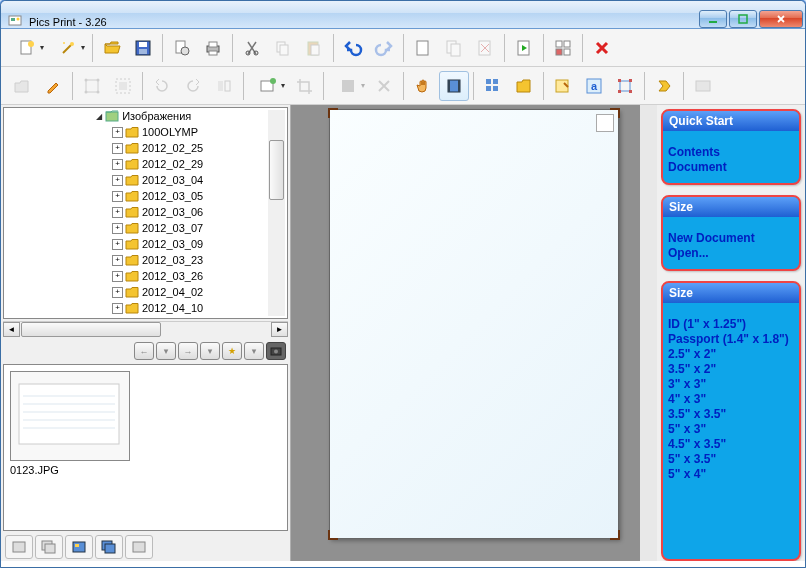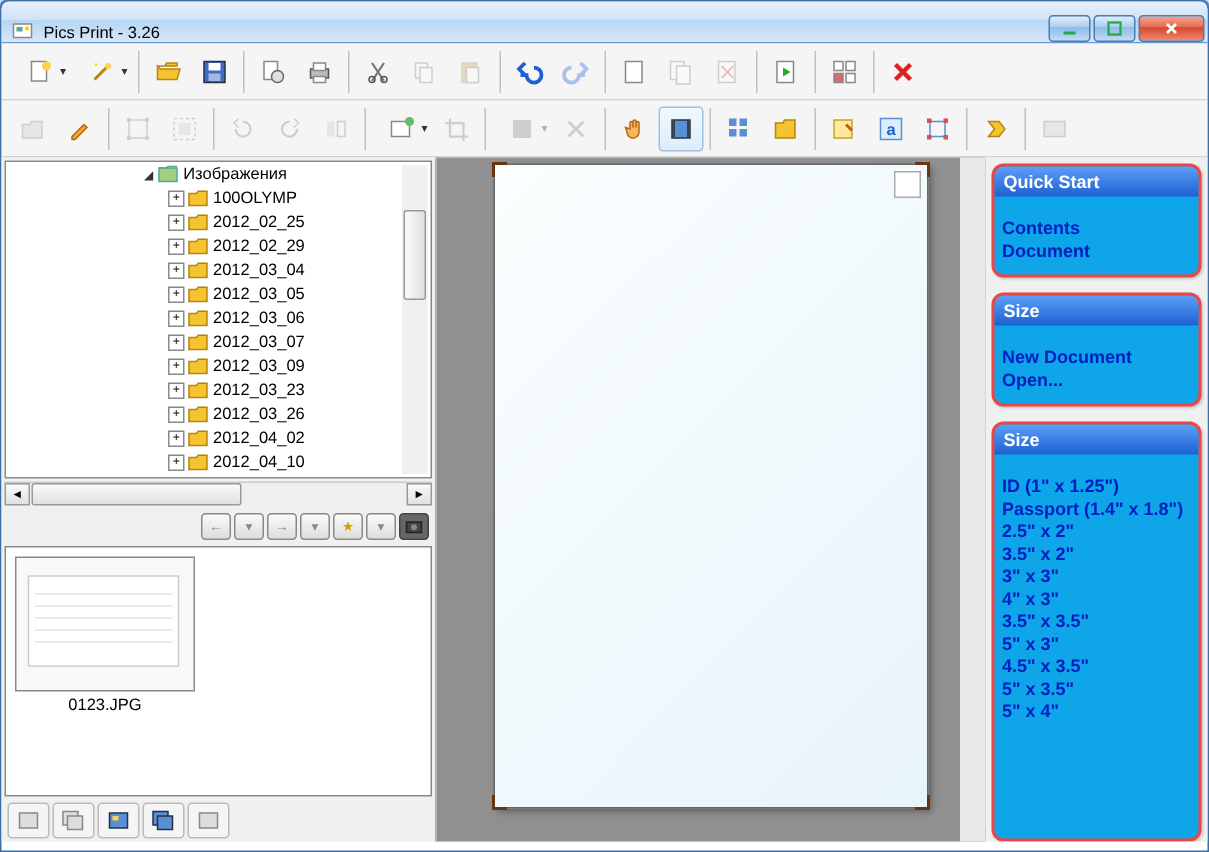--- a/index.html
+++ b/index.html
@@ -29,21 +29,21 @@
 .treerow .fld{width:14px;height:12px;margin-right:3px}
 .scrollh{height:17px;background:#f0f0f0;border-top:1px solid #ccc;margin:0 2px 2px;position:relative}
 .scrollh .thumb{position:absolute;left:18px;top:0;width:140px;height:15px;background:linear-gradient(#fafafa,#e0e0e0);border:1px solid #999;border-radius:2px}
 .scrollh .arr{position:absolute;width:17px;height:15px;top:0;background:linear-gradient(#fafafa,#e0e0e0);border:1px solid #999;text-align:center;font-size:8px;line-height:14px}
 .scrollh .arr.l{left:0}.scrollh .arr.r{right:0}
 .navrow{height:22px;display:flex;align-items:center;justify-content:flex-end;padding:0 4px;gap:2px}
 .navbtn{width:20px;height:18px;border:1px solid #888;background:linear-gradient(#fafafa,#ddd);border-radius:3px;display:flex;align-items:center;justify-content:center;font-size:9px;color:#888;cursor:pointer}
 .navbtn.star{color:#d4a000}
 .navbtn.dark{background:#666;color:#fff;border-color:#444}
 .thumbs{flex:1;background:#fff;border:1px solid #888;margin:2px;display:flex;padding:6px;gap:8px;overflow:auto}
-.thcard{width:120px;text-align:center}
+.thcard{width:120px;}
 .thimg{width:120px;height:90px;border:1px solid #888;background:#f8f8f8;display:flex;align-items:center;justify-content:center;overflow:hidden}
 .thlbl{margin-top:3px}
 .bottoolbar{height:28px;display:flex;align-items:center;padding:0 4px;gap:2px}
 .smbtn{width:28px;height:24px;border:1px solid #bbb;border-radius:3px;display:flex;align-items:center;justify-content:center;cursor:pointer;background:#f5f5f5}
 .midpane{flex:1;background:#909090;display:flex;align-items:flex-start;justify-content:center;padding:4px;position:relative}
 .page{width:290px;height:430px;background:linear-gradient(135deg,#fafeff,#e8f4fb);border:1px solid #666;position:relative;box-shadow:2px 2px 4px rgba(0,0,0,.3)}
 .corner{position:absolute;width:10px;height:10px;border:2px solid #6b3410}
 .corner.tl{top:-2px;left:-2px;border-right:none;border-bottom:none}
 .corner.tr{top:-2px;right:-2px;border-left:none;border-bottom:none}
 .corner.bl{bottom:-2px;left:-2px;border-right:none;border-top:none}

